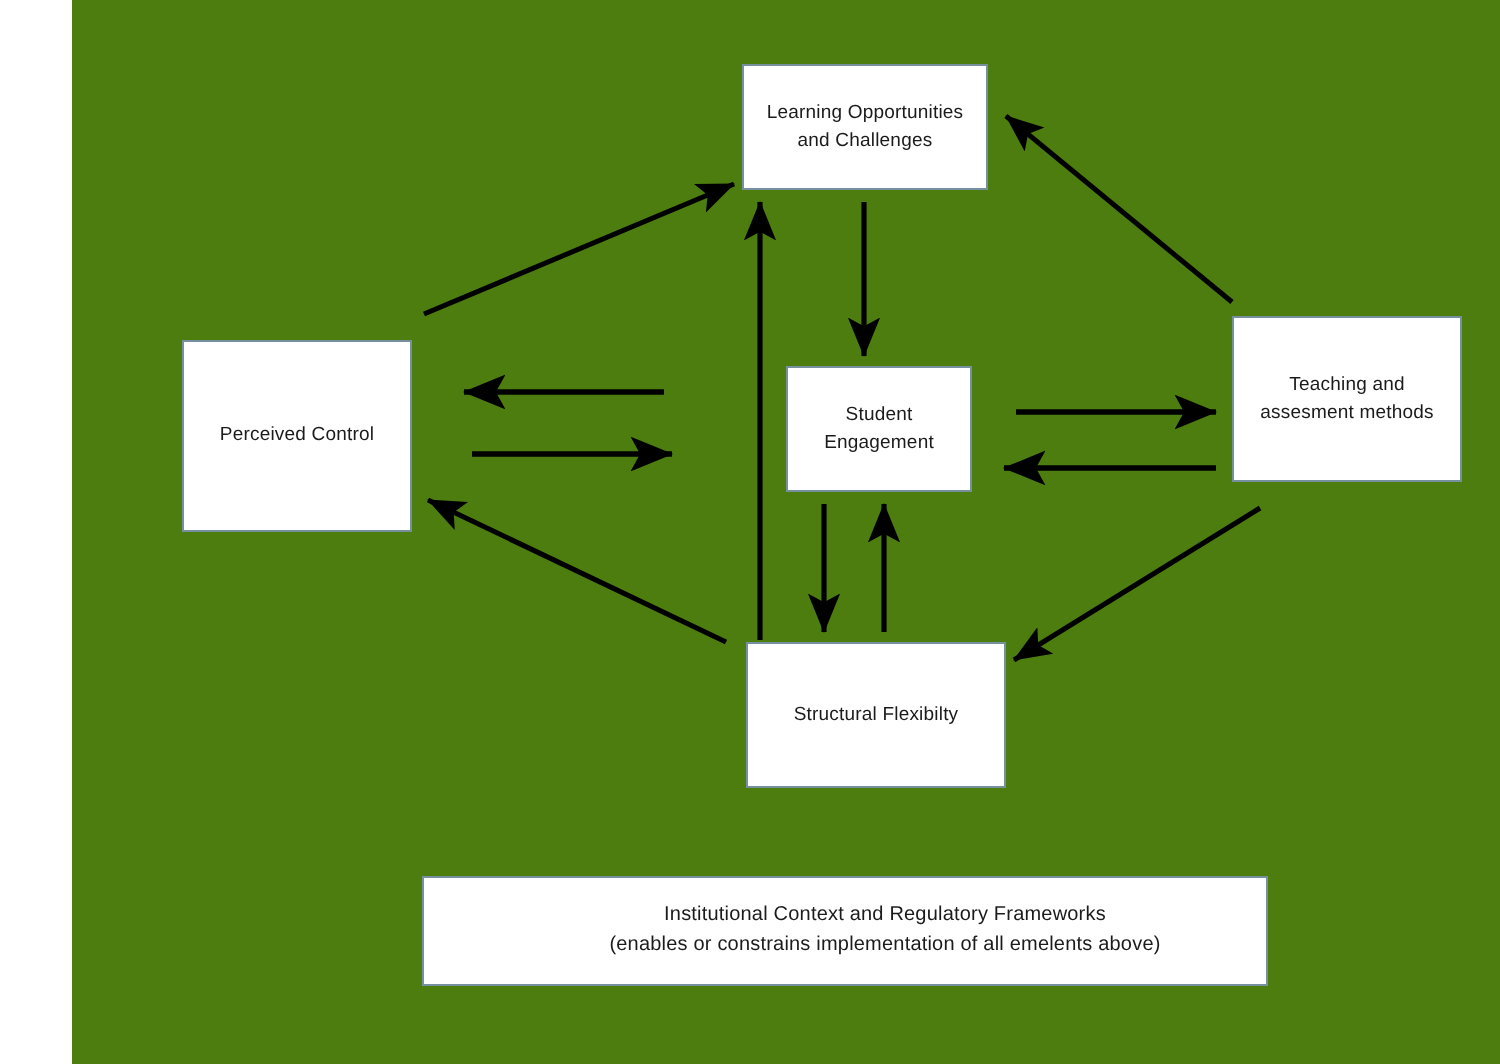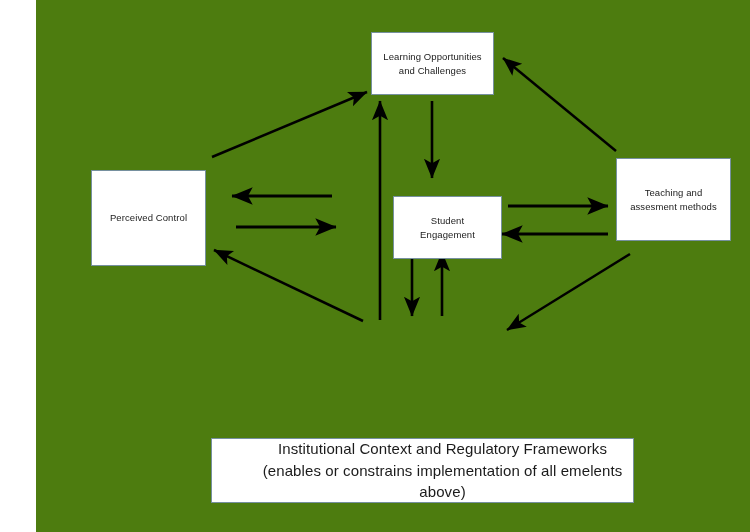--- a/index.html
+++ b/index.html
@@ -40,24 +40,24 @@
     letter-spacing: 0.1px;
     z-index: 3;
   }
   .node .label {
     display: block;
     padding: 0 6px;
     white-space: pre-line;
   }
   #node-learning  { left: 335px; top: 32px;  width: 123px; height: 63px; }
   #node-perceived { left: 55px;  top: 170px; width: 115px; height: 96px; }
-  #node-student   { left: 357px; top: 196px; width: 109px;  height: 63px; justify-content: center; }
+  #node-student   { left: 357px; top: 183px; width: 93px;  height: 63px; justify-content: center; }
   #node-teaching  { left: 580px; top: 158px; width: 115px; height: 83px; }
   #node-structural{ left: 337px; top: 321px; width: 130px; height: 73px; }
-  #node-context   { left: 175px; top: 438px; width: 423px; height: 65px; font-size: 15px; padding-left: 40px; }
+  #node-context   { left: 175px; top: 438px; width: 423px; height: 55px; font-size: 10px; padding-left: 40px; }
 </style>
 </head>
 <body>
 
 <div id="canvas">
 
   <svg id="edges" viewBox="0 0 750 532" xmlns="http://www.w3.org/2000/svg">
     <defs>
       <marker id="ah" markerWidth="9" markerHeight="9" refX="7.4" refY="3.1" orient="auto" markerUnits="strokeWidth">
         <path d="M0,0 L7.6,3.1 L0,6.2 L1.7,3.1 Z" fill="#000000"></path>
@@ -98,19 +98,22 @@
   <div class="node" id="node-student">
     <span class="label">Student
 Engagement</span>
   </div>
 
   <div class="node" id="node-teaching">
     <span class="label">Teaching and
 assesment methods</span>
   </div>
 
+  <div class="node" id="node-structural">
+    <span class="label">Structural Flexibilty</span>
+  </div>
 
   <div class="node" id="node-context">
     <span class="label">Institutional Context and Regulatory Frameworks
 (enables or constrains implementation of all emelents above)</span>
   </div>
 
 </div>
 
 </body></html>

